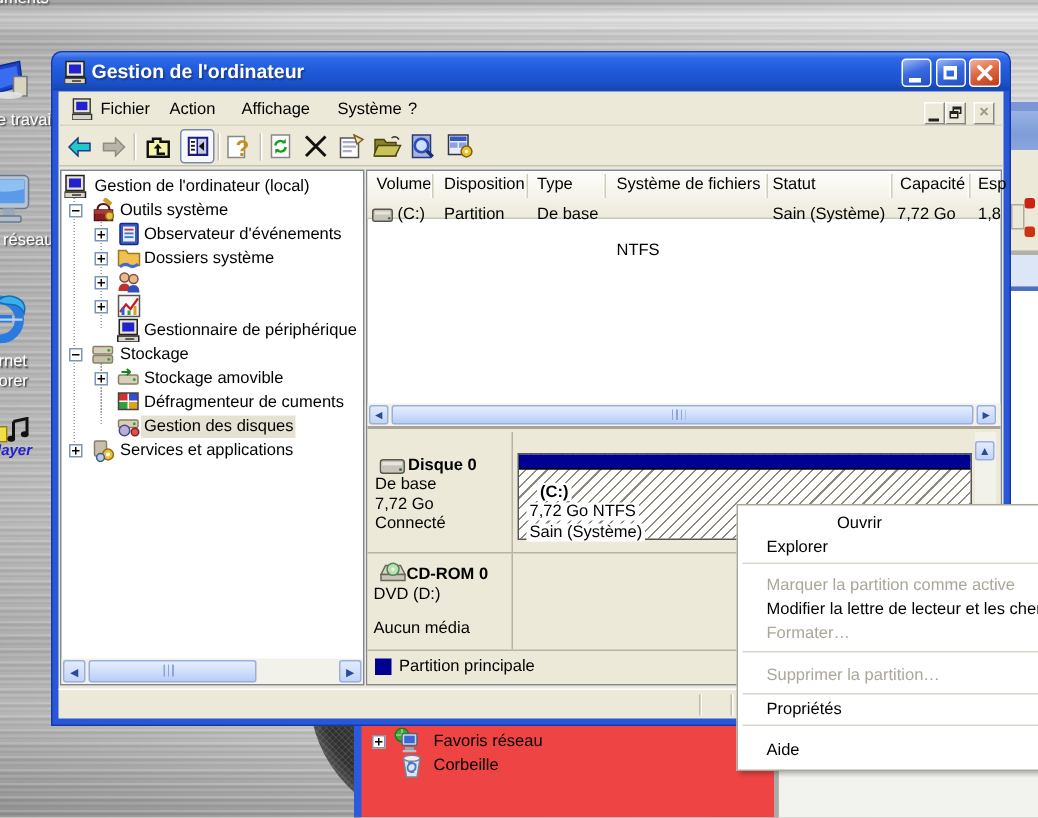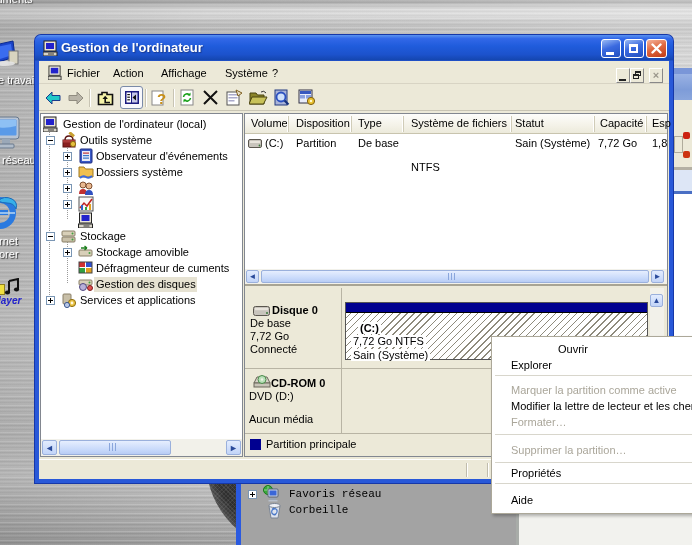--- a/index.html
+++ b/index.html
@@ -71,21 +71,21 @@
 
 <div class="abs" style="left:202px;top:482px;width:60px;height:63px;overflow:hidden;">
   <div class="abs" style="left:4px;top:-111px;width:180px;height:180px;border-radius:50%;
     background:
       repeating-linear-gradient(45deg, rgba(130,130,130,.22) 0 1px, rgba(0,0,0,0) 1px 3px),
       repeating-linear-gradient(-45deg, rgba(110,110,110,.22) 0 1px, rgba(0,0,0,0) 1px 3px),
       radial-gradient(circle at 62% 35%, #4a4a4a 0%, #3a3a3a 45%, #2c2c2c 75%, #484848 100%);
     box-shadow: inset 3px -3px 8px rgba(150,150,150,.4);"></div>
 </div>
 
-<div class="abs" style="left:236px;top:471px;width:283px;height:74px;background:#a3a3a3;border-left:5px solid #2a5ae0;font-family:Liberation Mono, monospace;">
+<div class="abs" style="left:236px;top:471px;width:283px;height:74px;background:#ef4444;border-left:5px solid #2a5ae0;">
   <div class="abs" style="left:45px;top:1px;width:12px;height:6px;background:#8898b8;"></div>
   <div class="abs" style="left:85px;top:3px;width:26px;height:4px;background:#b8bcc8;"></div>
 
   <div class="abs" style="left:7px;top:19px;width:9px;height:9px;background:#fff;border:1px solid #7a96b4;"></div>
   <div class="abs" style="left:9px;top:23px;width:5px;height:1px;background:#000;"></div>
   <div class="abs" style="left:11px;top:21px;width:1px;height:5px;background:#000;"></div>
 
   <svg class="abs" style="left:21px;top:14px" width="17" height="17" viewBox="0 0 17 17">
     <circle cx="6" cy="5" r="4.5" fill="#3aa83a"></circle>
     <circle cx="6" cy="5" r="4.5" fill="none" stroke="#1a7a1a"></circle>
@@ -305,20 +305,21 @@
             <rect x="7" y="11" width="2" height="3" fill="#30a040"></rect>
             <rect x="11" y="8" width="2" height="6" fill="#e0a020"></rect>
         </svg>
 
         <svg class="abs" style="left:37px;top:98px" width="16" height="16" viewBox="0 0 15 16">
           <rect x="1" y="1" width="12" height="10" fill="#e8e4d8" stroke="#222"></rect>
             <rect x="3" y="3" width="8" height="6" fill="#2222cc"></rect>
           <rect x="0" y="12" width="14" height="4" fill="#d8d4c8" stroke="#222"></rect>
             <rect x="5" y="13.5" width="6" height="1" fill="#333"></rect>
         </svg>
+        <div class="abs" style="left:55px;top:100px;">Gestionnaire de périphérique</div>
 
         <div class="abs" style="left:5px;top:118px;width:9px;height:9px;background:#fff;border:1px solid #7a96b4;">
             <div class="abs" style="left:1px;top:3px;width:5px;height:1px;background:#000;"></div>
           </div>
         <svg class="abs" style="left:20px;top:114px" width="16" height="16" viewBox="0 0 16 16">
           <rect x="1" y="3" width="13" height="5" rx="1" fill="#d8cfb8" stroke="#8a8068"></rect>
           <rect x="1" y="9" width="13" height="5" rx="1" fill="#c8bfa8" stroke="#8a8068"></rect>
           <circle cx="11.5" cy="5.5" r="1" fill="#40a040"></circle>
             <circle cx="11.5" cy="11.5" r="1" fill="#40a040"></circle>
         </svg>
@@ -368,21 +369,21 @@
         <div class="abs" style="left:0;top:325px;width:201px;height:17px;background:#f2f1ea;">
           <div class="abs" style="left:1px;top:1px;width:15px;height:15px;border-radius:2px;background:linear-gradient(180deg,#e2ecfe,#c2d4f8);border:1px solid #9ab0dc;color:#2a4a9a;font-weight:bold;font-size:9px;text-align:center;line-height:14px;">◄</div>
           <div class="abs" style="left:18px;top:1px;width:112px;height:15px;border-radius:2px;background:linear-gradient(180deg,#e6eefe,#c6d8fa 70%,#b8ccf4);border:1px solid #9ab0dc;"></div>
           <div class="abs" style="left:68px;top:4px;width:9px;height:8px;background:repeating-linear-gradient(90deg,#8aa6dc 0 1px,transparent 1px 3px);"></div>
           <div class="abs" style="left:185px;top:1px;width:15px;height:15px;border-radius:2px;background:linear-gradient(180deg,#e2ecfe,#c2d4f8);border:1px solid #9ab0dc;color:#2a4a9a;font-weight:bold;font-size:9px;text-align:center;line-height:14px;">►</div>
         </div>
       </div>
 
       <div class="abs" id="rightpane" style="left:205px;top:1px;width:424px;height:344px;background:#fff;border:1px solid #828790;">
 
-        <div class="abs" style="left:0;top:0;width:422px;height:20px;background:linear-gradient(180deg,#fdfdfb,#f4f2e8 60%,#eceadb);border-bottom:1px solid #c8c4ae;">
+        <div class="abs" style="left:0;top:0;width:422px;height:32px;background:linear-gradient(180deg,#fdfdfb,#f4f2e8 60%,#eceadb);border-bottom:1px solid #c8c4ae;">
           <div class="abs" style="left:6px;top:3px;">Volume</div>
           <div class="abs" style="left:51px;top:3px;">Disposition</div>
           <div class="abs" style="left:113px;top:3px;">Type</div>
           <div class="abs" style="left:166px;top:3px;">Système de fichiers</div>
           <div class="abs" style="left:270px;top:3px;">Statut</div>
           <div class="abs" style="left:355px;top:3px;">Capacité</div>
           <div class="abs" style="left:407px;top:3px;">Esp</div>
           <div class="abs" style="left:43px;top:2px;width:1px;height:16px;background:#d0ccb8;box-shadow:-1px 0 0 #fff;"></div>
           <div class="abs" style="left:106px;top:2px;width:1px;height:16px;background:#d0ccb8;box-shadow:-1px 0 0 #fff;"></div>
           <div class="abs" style="left:158px;top:2px;width:1px;height:16px;background:#d0ccb8;box-shadow:-1px 0 0 #fff;"></div>

